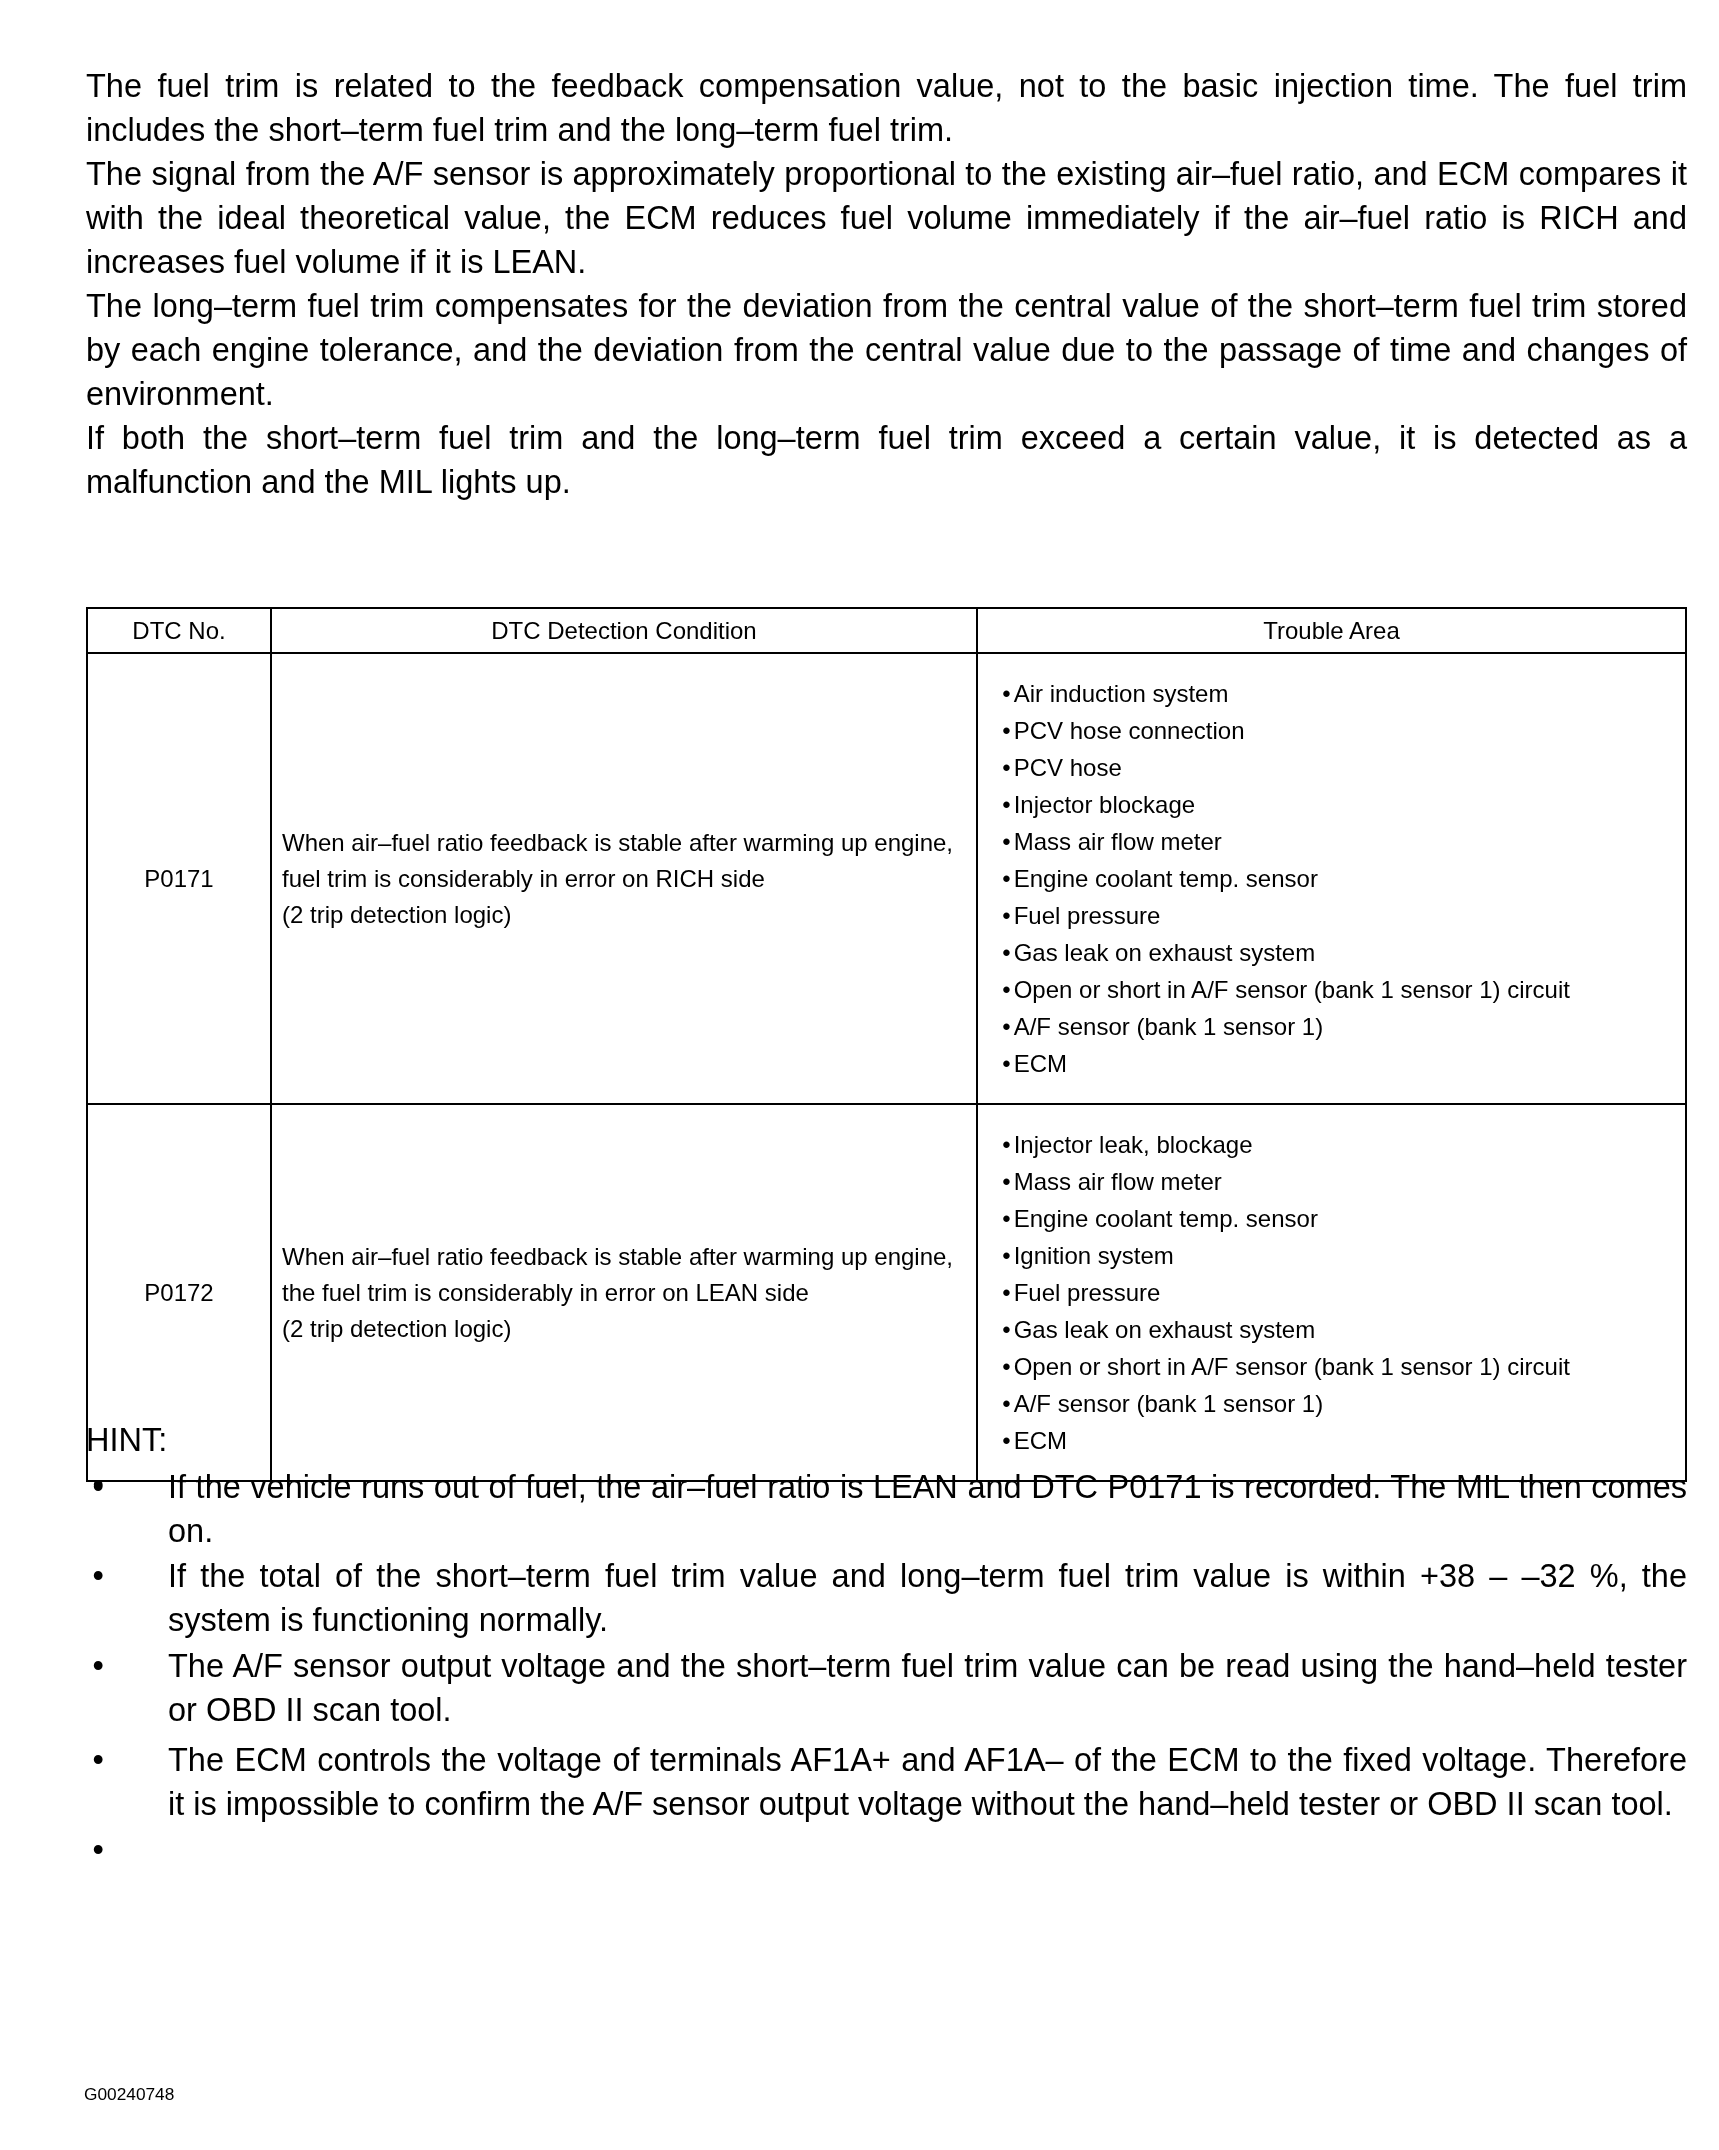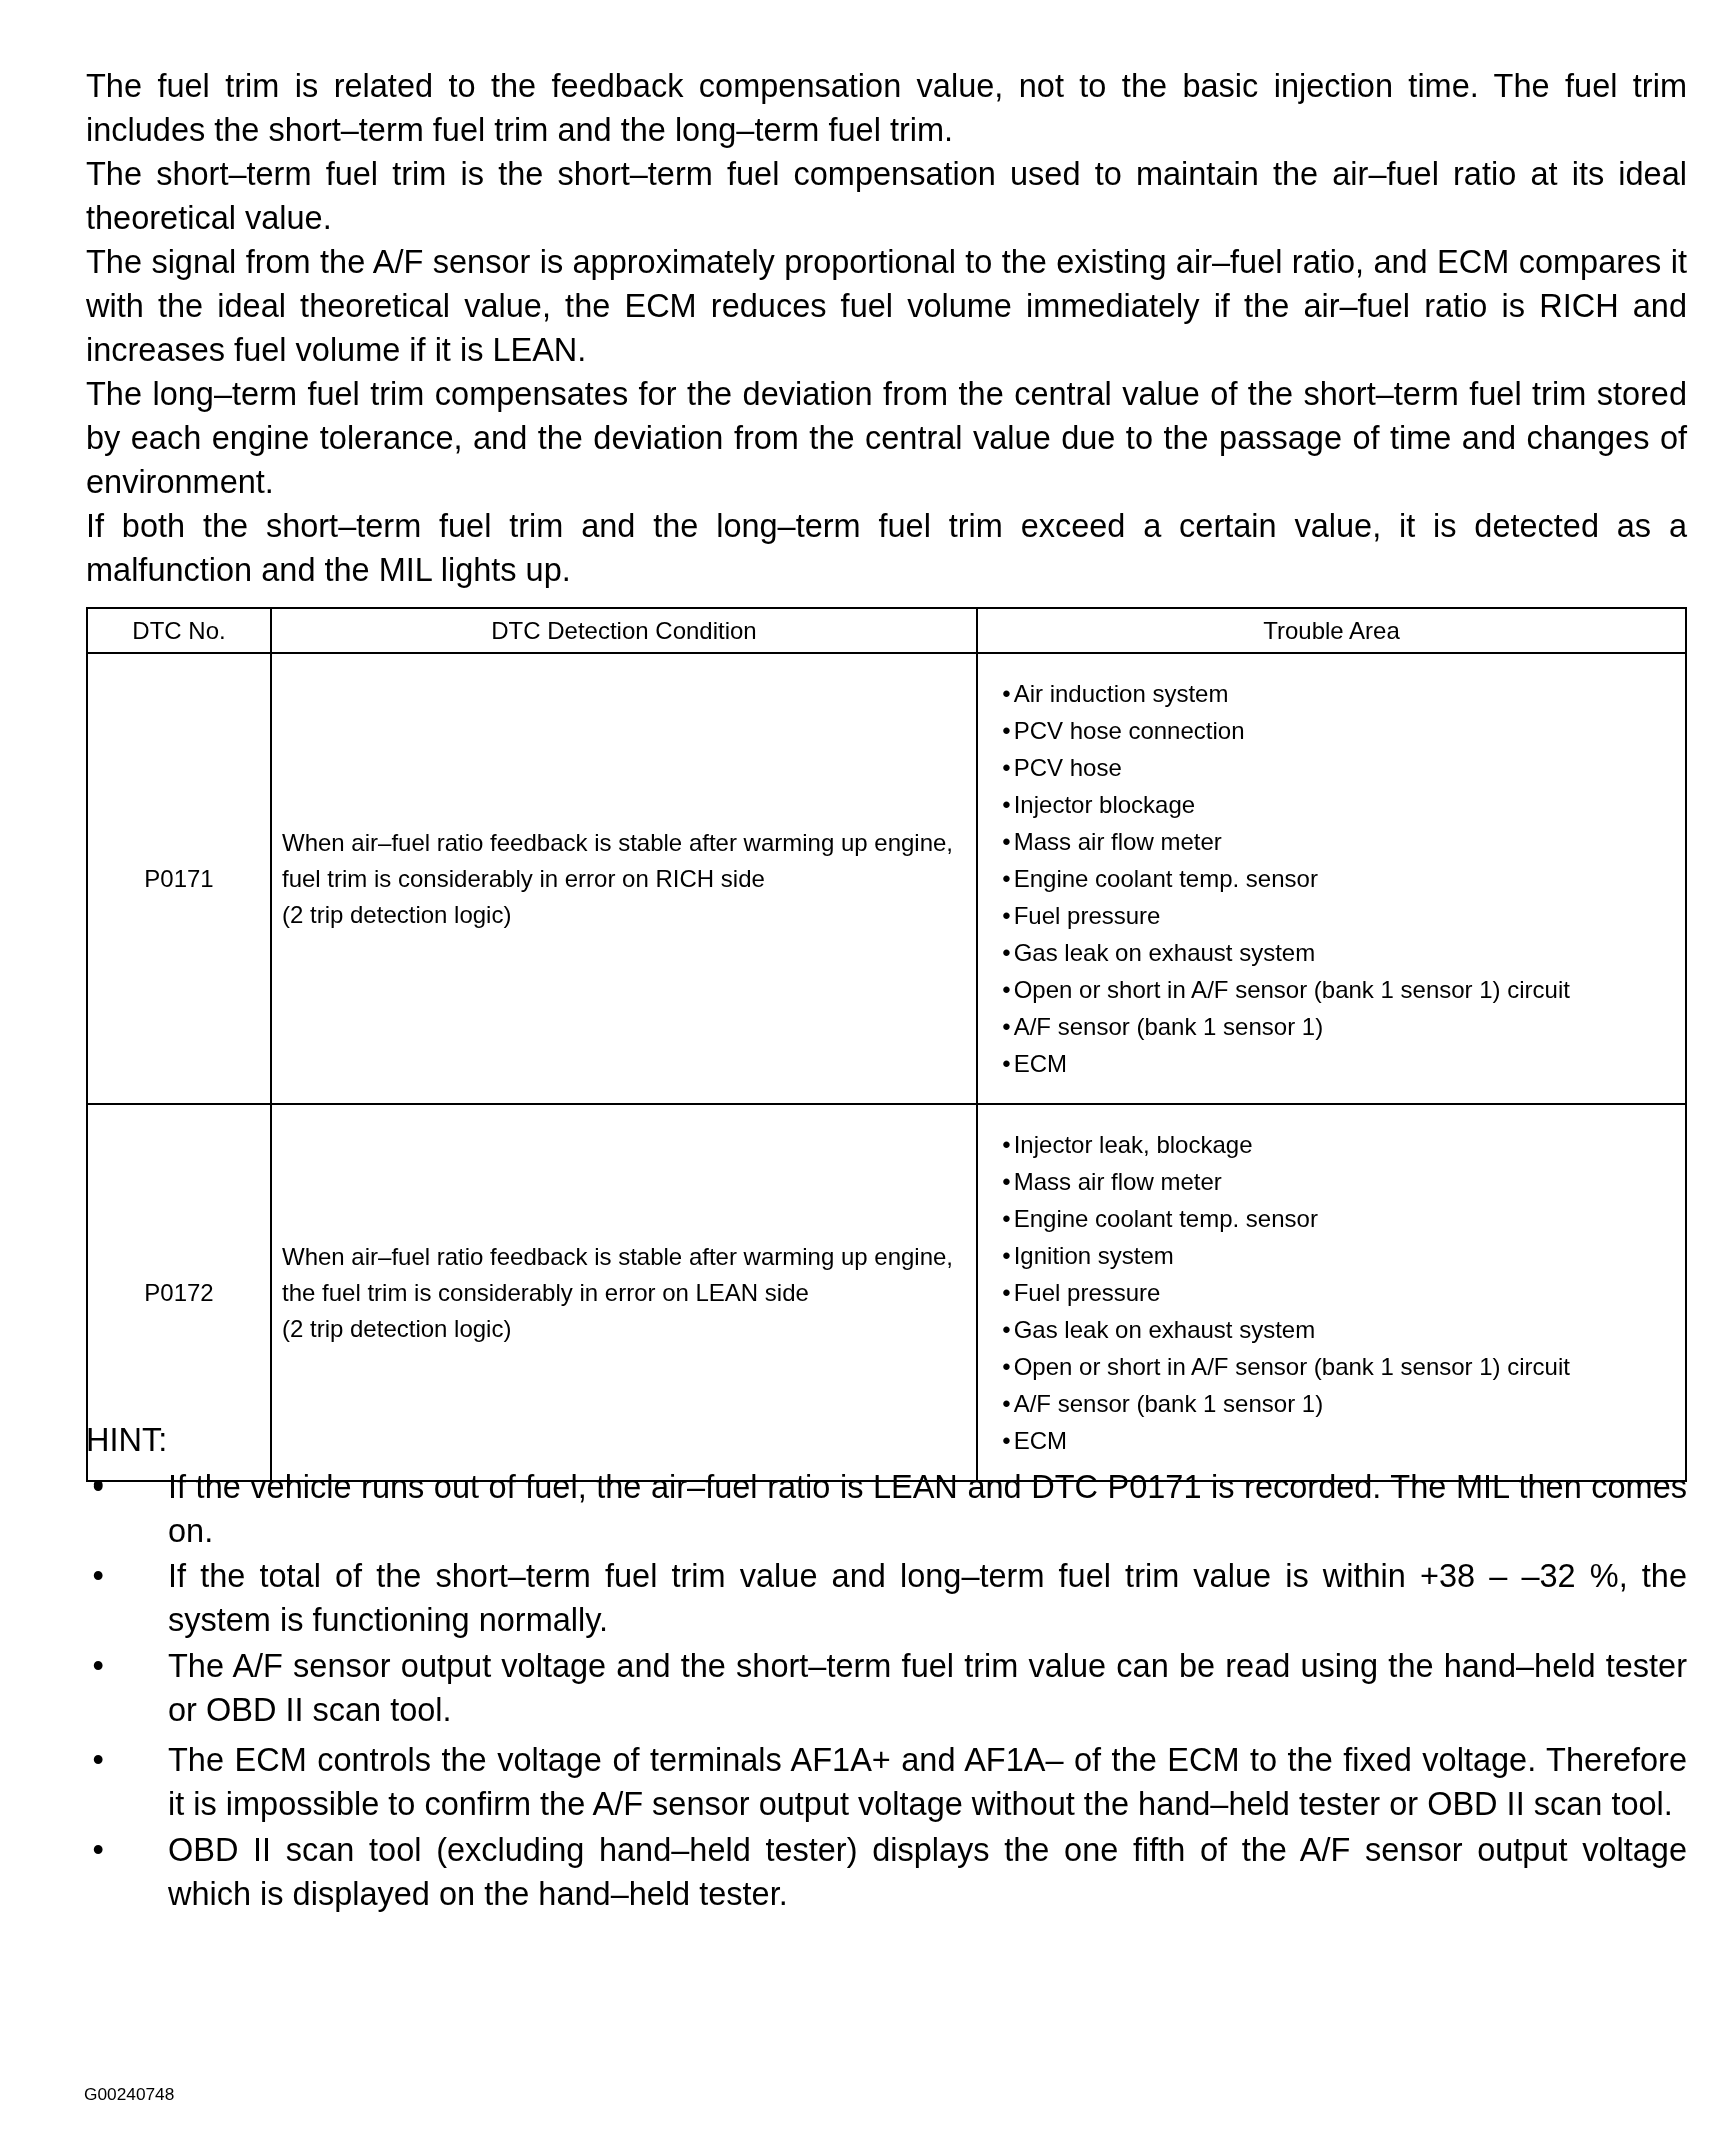--- a/index.html
+++ b/index.html
@@ -36,21 +36,20 @@
   .hints li { position: relative; padding-left: 82px; font-size: 32.5px; line-height: 44px; text-align: justify; margin-bottom: 1.6px; }
   .hints li.gap { margin-top: 6.6px; }
   .hints .bullet { position: absolute; left: 6.6px; top: 0; }
   .figcode { position: absolute; left: 84px; top: 2072px; font-size: 17.3px; margin-top: 12px; }
 </style>
 </head>
 <body>
 
 <div class="intro">
   <p>The fuel trim is related to the feedback compensation value, not to the basic injection time. The fuel trim includes the short–term fuel trim and the long–term fuel trim.</p>
-  <p>The short–term fuel trim is the short–term fuel compensation used to maintain the air–fuel ratio at its ideal theoretical value.</p>
   <p>The signal from the A/F sensor is approximately proportional to the existing air–fuel ratio, and ECM compares it with the ideal theoretical value, the ECM reduces fuel volume immediately if the air–fuel ratio is RICH and increases fuel volume if it is LEAN.</p>
   <p>The long–term fuel trim compensates for the deviation from the central value of the short–term fuel trim stored by each engine tolerance, and the deviation from the central value due to the passage of time and changes of environment.</p>
   <p>If both the short–term fuel trim and the long–term fuel trim exceed a certain value, it is detected as a malfunction and the MIL lights up.</p>
 </div>
 
 <table class="dtc">
   <colgroup>
       <col class="c1">
       <col class="c2">
       <col>
@@ -111,17 +110,17 @@
 </table>
 
 <div class="hint-title">HINT:</div>
 
 <ul class="hints">
   <li><span class="bullet">•</span></li>
   <li><span class="bullet">•</span><span>If the vehicle runs out of fuel, the air–fuel ratio is LEAN and DTC P0171 is recorded. The MIL then comes on.</span></li>
   <li><span class="bullet">•</span><span>If the total of the short–term fuel trim value and long–term fuel trim value is within +38  – –32 %, the system is functioning normally.</span></li>
   <li><span class="bullet">•</span><span>The A/F sensor output voltage and the short–term fuel trim value can be read using the hand–held tester or OBD II scan tool.</span></li>
   <li class="gap"><span class="bullet">•</span><span>The ECM controls the voltage of terminals AF1A+ and AF1A– of the ECM to the fixed voltage. Therefore it is impossible to confirm the A/F sensor output voltage without the hand–held tester or OBD II scan tool.</span></li>
-  <li><span class="bullet">•</span><span>OBD II scan tool (excluding hand–held tester) displays the one fifth of the A/F sensor output voltage which is displayed on the hand–held tester.</span></li>
+  <li><span class="bullet">•</span></li>
 </ul>
 
 <div class="figcode">G00240748</div>
 
 
 </body></html>

